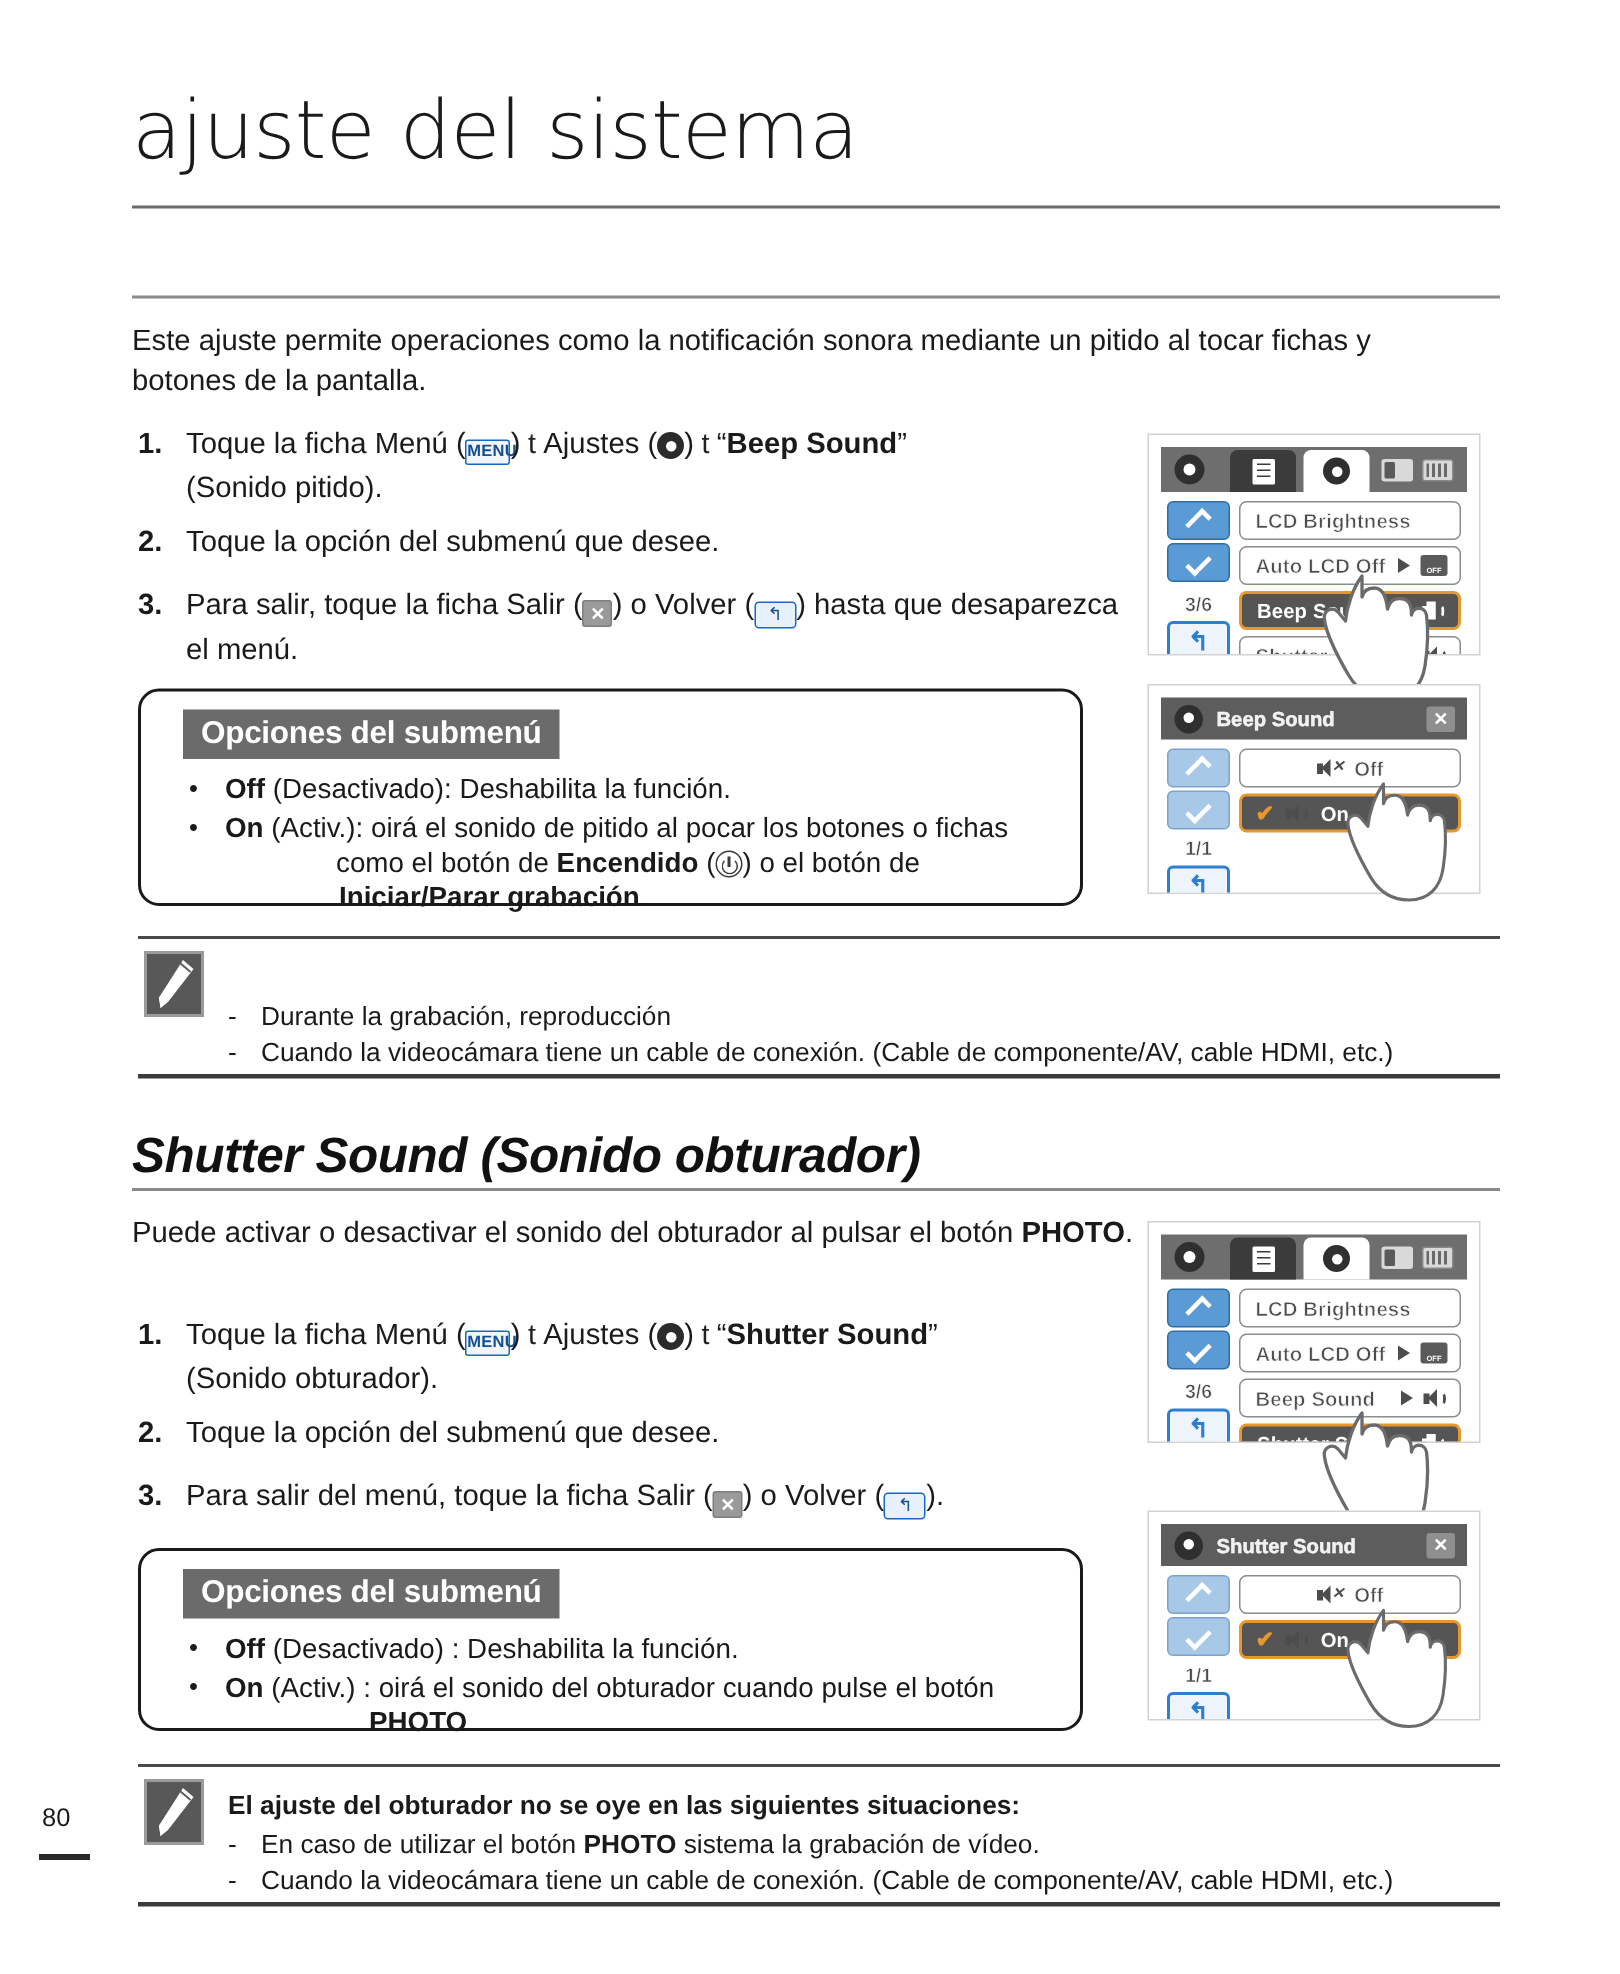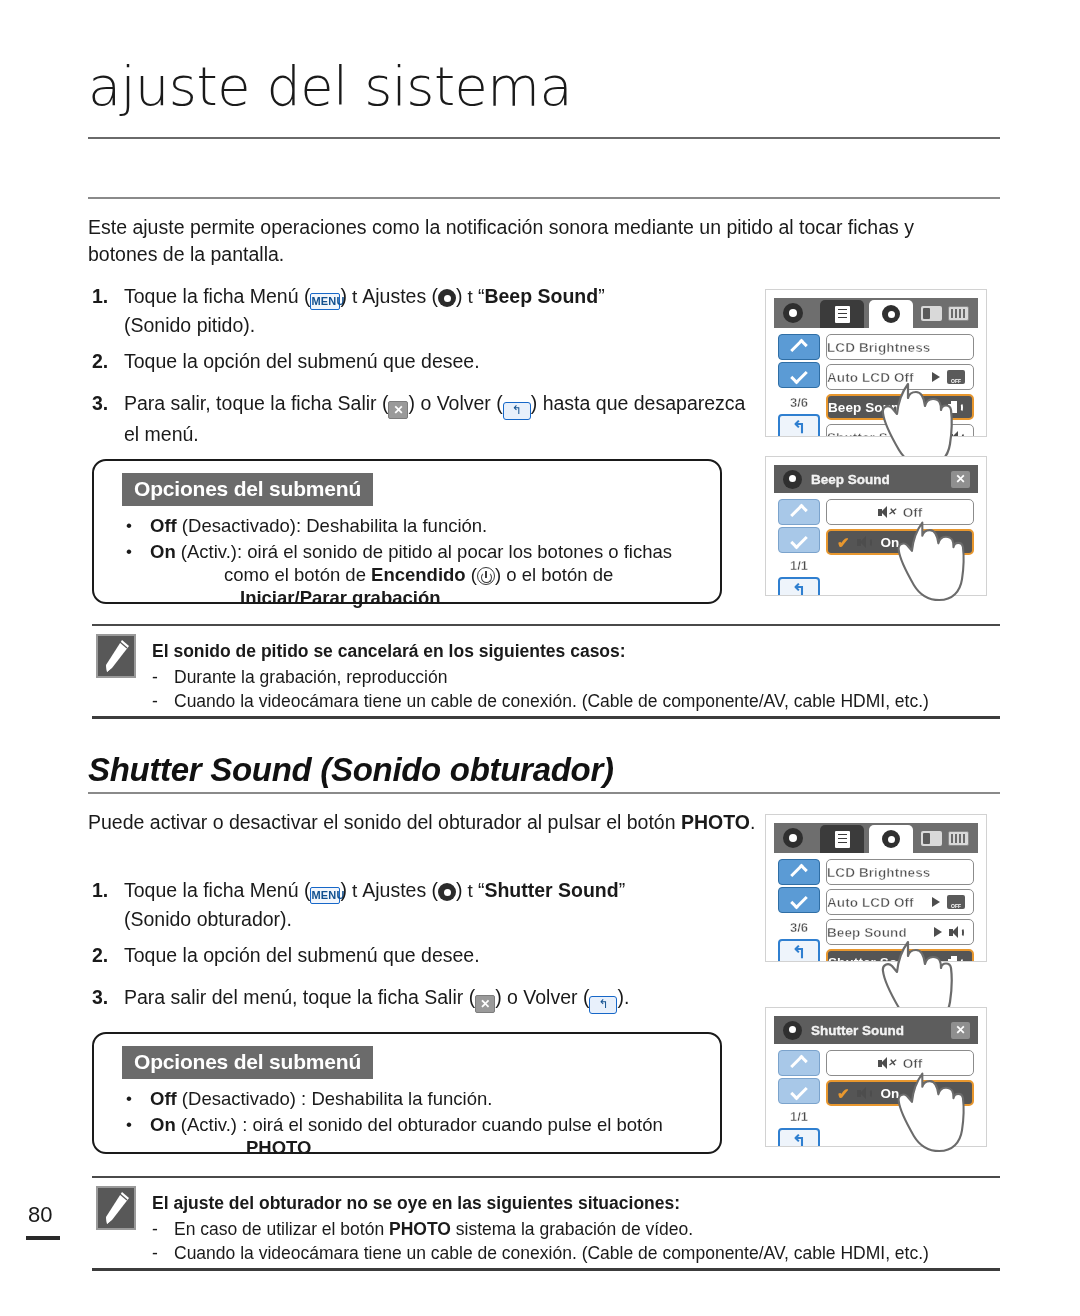--- a/index.html
+++ b/index.html
@@ -120,21 +120,21 @@
   .note-icon svg { display:block; }
   .note-head {
     position:absolute; font-size:17.5px; font-weight:bold; color:#1a1a1a;
   }
   .note-item { position:absolute; font-size:17.5px; color:#1a1a1a; line-height:24px; }
   .note-item .dash { position:absolute; left:0; top:0; }
   .note-item .ntxt { display:block; margin-left:22px; }
 
   
   .page-num {
-    position:absolute; left:28px; top:1198px; font-size:22px; color:#1a1a1a;
+    position:absolute; left:28px; top:1198px; font-size:17px; color:#1a1a1a;
   }
   .page-num-rule { position:absolute; left:26px; top:1232px; width:34px; height:4px; background:#2a2a2a; }
 
   
   .lcd {
     position:absolute; background:#ffffff; border:1.5px solid #d2d2d2;
     overflow:hidden;
   }
   .lcd-inner { position:absolute; left:8px; top:8px; right:8px; bottom:8px; }
 
@@ -216,21 +216,21 @@
   }
 
   
   .mrow {
     position:absolute; left:52px; right:4px; height:26px;
     border:1.5px solid #8c8c8c; border-radius:5px; background:#ffffff;
     display:flex; align-items:center;
   }
   .mrow.sel { background:#555555; border:2.2px solid #e8972e; }
   .mrow .mlabel {
-    font-size:13.5px; font-weight:bold; color:#4d4d4d;
+    margin-left:10px; font-size:13.5px; font-weight:bold; color:#4d4d4d;
     -webkit-text-stroke:0.45px #ffffff; letter-spacing:0.1px; white-space:nowrap;
   }
   .mrow.sel .mlabel { color:#ffffff; -webkit-text-stroke:0px; }
   .mrow .mright {
     margin-left:auto; margin-right:8px; display:flex; align-items:center; gap:7px;
   }
   .tri { width:0;height:0;border-left:8px solid #4d4d4d;border-top:5.5px solid transparent;border-bottom:5.5px solid transparent; }
   .mrow.sel .tri { border-left-color:#ffffff; }
   .spk {
     width:16px; height:13px; position:relative;
@@ -336,33 +336,32 @@
       <span class="otxt"><b>Off</b><span> (Desactivado): Deshabilita la función.</span></span>
     </div>
     <div class="opt-line" style="left:32px; top:78px; width:580px;">
       <span class="bullet">•</span>
       <span class="otxt"><b>On</b><span> (Activ.): oirá el sonido de pitido al pocar los botones o fichas</span></span>
     </div>
     <div class="opt-line" style="left:130px; top:101px; width:490px;">
       <span class="otxt" style="margin-left:0;"><span>como el botón de </span><b>Encendido</b><span> (</span><span class="ic ic-power"></span><span>) o el botón de</span></span>
     </div>
     <div class="opt-line" style="left:130px; top:124px; width:490px;">
-      <span class="otxt" style="margin-left:16px;"><b>Iniciar/Parar grabación</b><span>.</span></span>
+      <span class="otxt" style="margin-left:2px;"><b>Iniciar/Parar grabación</b><span>.</span></span>
     </div>
   </div>
 
   <div class="note-rule-top" style="left:92px; top:620px; width:908px;"></div>
   <div class="note-icon" style="left:96px; top:630px;">
     <svg width="36" height="40" viewBox="0 0 36 40">
       <path d="M24 4 L31 10 L14 32 L9 36 L8 29 Z" fill="#ffffff"></path>
       <path d="M9 36 L8 29 L12 33 Z" fill="#ffffff"></path>
       <path d="M22 6 L29 12" stroke="#585858" stroke-width="1.2" fill="none"></path>
     </svg>
   </div>
-  <div class="note-head" style="left:152px; top:637px;">El sonido de pitido se cancelará en los siguientes casos:</div>
   <div class="note-item" style="left:152px; top:661px; width:840px;">
     <span class="dash">-</span>
     <span class="ntxt">Durante la grabación, reproducción</span>
   </div>
   <div class="note-item" style="left:152px; top:685px; width:850px;">
     <span class="dash">-</span>
     <span class="ntxt">Cuando la videocámara tiene un cable de conexión. (Cable de componente/AV, cable HDMI, etc.)</span>
   </div>
   <div class="note-rule-bot" style="left:92px; top:712px; width:908px;"></div>
 

